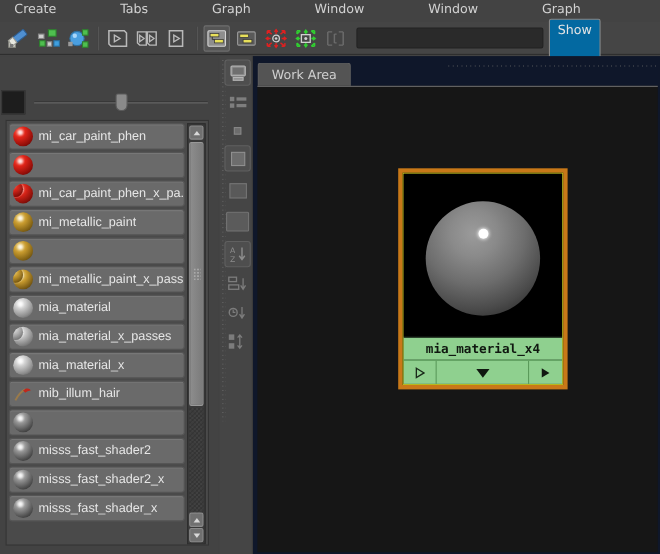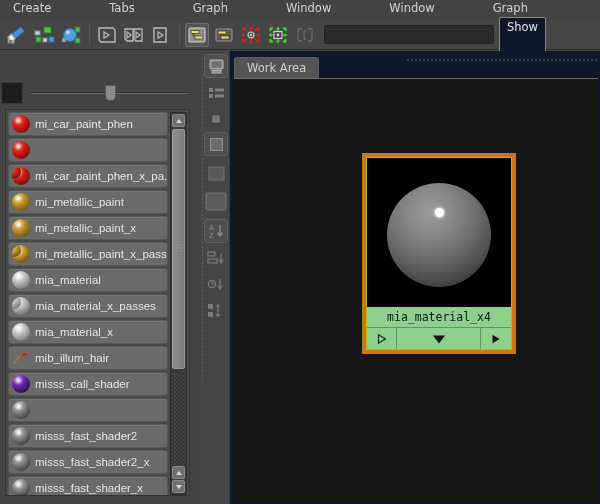--- a/index.html
+++ b/index.html
@@ -40,21 +40,21 @@
     border-right: 1px solid #555; margin: 0 5px 0 3px;
   }
   .search-field {
     width: 170px; height: 19px; background: #2a2a2a;
     border: 1px solid #222; border-radius: 2px; margin-left: 4px;
     color: #ccc; font-size: 11px; padding: 0 4px;
     font-family: "DejaVu Sans", sans-serif;
   }
   .show-btn {
     height: 36px; margin-left: 5px; padding: 0 7px;
-    background: #0f172a; border: 1px solid #868686; border-radius: 2px;
+    background: #0369a1; border: 1px solid #868686; border-radius: 2px;
     color: #e4e4e4; font-size: 11.5px; line-height: 19px;
     font-family: "DejaVu Sans", sans-serif;
   }
 
   
   .left-panel {
     position: absolute; left: 0; top: 51px; width: 199px; height: 453px;
     background: #434343;
   }
   .slider-row {
@@ -167,21 +167,21 @@
     border-radius: 3px 3px 0 0; padding: 0 12px;
     color: #cfcfcf; font-size: 11.5px; line-height: 21px;
   }
   .tab-dots {
     position: absolute; right: 2px; top: 1px; width: 192px; height: 5px;
     background-image: radial-gradient(circle, #6a6a6a 0.6px, transparent 0.8px);
     background-size: 4px 4px;
   }
   .canvas {
     position: absolute; left: 4px; top: 27px; width: 364px; height: 424px;
-    background: #161616; border-top: 1px solid #6a6a6a;
+    background: #161616; border-top: 1px solid #6a6a6a; font-weight: bold;
   }
 
   
   .node {
     position: absolute; left: 128px; top: 74px; width: 154px; height: 201px;
     background: #c87818; padding: 4px;
   }
   .node-inner {
     width: 100%; height: 100%; border: 1px solid #b8b81e; background: #000;
     display: flex; flex-direction: column;
@@ -389,21 +389,20 @@
           <div class="list-row">
             <div class="swatch" style="background: radial-gradient(circle at 34% 28%, rgb(242, 217, 138) 0%, rgb(199, 154, 46) 32%, rgb(123, 92, 18) 74%, rgb(51, 36, 5) 100%);">
               <div class="sw-hi"></div>
             </div>
             <div class="row-label">mi_metallic_paint</div>
           </div>
           <div class="list-row">
             <div class="swatch" style="background: radial-gradient(circle at 34% 28%, rgb(242, 217, 138) 0%, rgb(199, 154, 46) 32%, rgb(123, 92, 18) 74%, rgb(51, 36, 5) 100%);">
               <div class="sw-hi"></div>
             </div>
-            <div class="row-label">mi_metallic_paint_x</div>
           </div>
           <div class="list-row">
             <div class="swatch" style="background: radial-gradient(circle at 34% 28%, rgb(246, 228, 160) 0%, rgb(199, 154, 46) 36%, rgb(109, 80, 16) 78%, rgb(43, 29, 4) 100%);">
               <div class="sw-hi"></div>
               <div style="position: absolute; left: -5px; top: -2px; width: 14px; height: 14px; border-radius: 50%; background: radial-gradient(circle at 34% 28%, rgb(246, 228, 160) 0%, rgb(199, 154, 46) 36%, rgb(109, 80, 16) 78%, rgb(43, 29, 4) 100%); opacity: 0.95; box-shadow: rgba(255, 255, 255, 0.18) 0px 0px 0px 1px;"></div>
             </div>
             <div class="row-label">mi_metallic_paint_x_pass...</div>
           </div>
           <div class="list-row">
             <div class="swatch" style="background: radial-gradient(circle at 36% 26%, rgb(242, 242, 242) 0%, rgb(207, 207, 207) 28%, rgb(142, 142, 142) 68%, rgb(74, 74, 74) 100%);">
@@ -423,26 +422,20 @@
               <div class="sw-hi"></div>
             </div>
             <div class="row-label">mia_material_x</div>
           </div>
           <div class="list-row">
             <div class="swatch" style="border-radius: 0px;"><svg width="18" height="18" viewBox="0 0 18 18">
                 <path d="M2 15 C4 11 7 7 11 5" fill="none" stroke="#9a7a4a" stroke-width="1.8"></path>
                 <path d="M9 6 C12 3 15 4 16 6 C14 6 12 7 11 8 Z" fill="#c0281c"></path>
               </svg></div>
             <div class="row-label">mib_illum_hair</div>
-          </div>
-          <div class="list-row">
-            <div class="swatch" style="background: radial-gradient(circle at 32% 24%, rgb(185, 139, 240) 0%, rgb(106, 43, 181) 34%, rgb(45, 17, 80) 76%, rgb(19, 7, 34) 100%);">
-              <div class="sw-hi"></div>
-            </div>
-            <div class="row-label">misss_call_shader</div>
           </div>
           <div class="list-row">
             <div class="swatch" style="background: radial-gradient(circle at 36% 26%, rgb(216, 216, 216) 0%, rgb(154, 154, 154) 26%, rgb(84, 84, 84) 66%, rgb(30, 30, 30) 100%);">
               <div class="sw-hi"></div>
             </div>
           </div>
           <div class="list-row">
             <div class="swatch" style="background: radial-gradient(circle at 36% 26%, rgb(216, 216, 216) 0%, rgb(154, 154, 154) 26%, rgb(84, 84, 84) 66%, rgb(30, 30, 30) 100%);">
               <div class="sw-hi"></div>
             </div>

